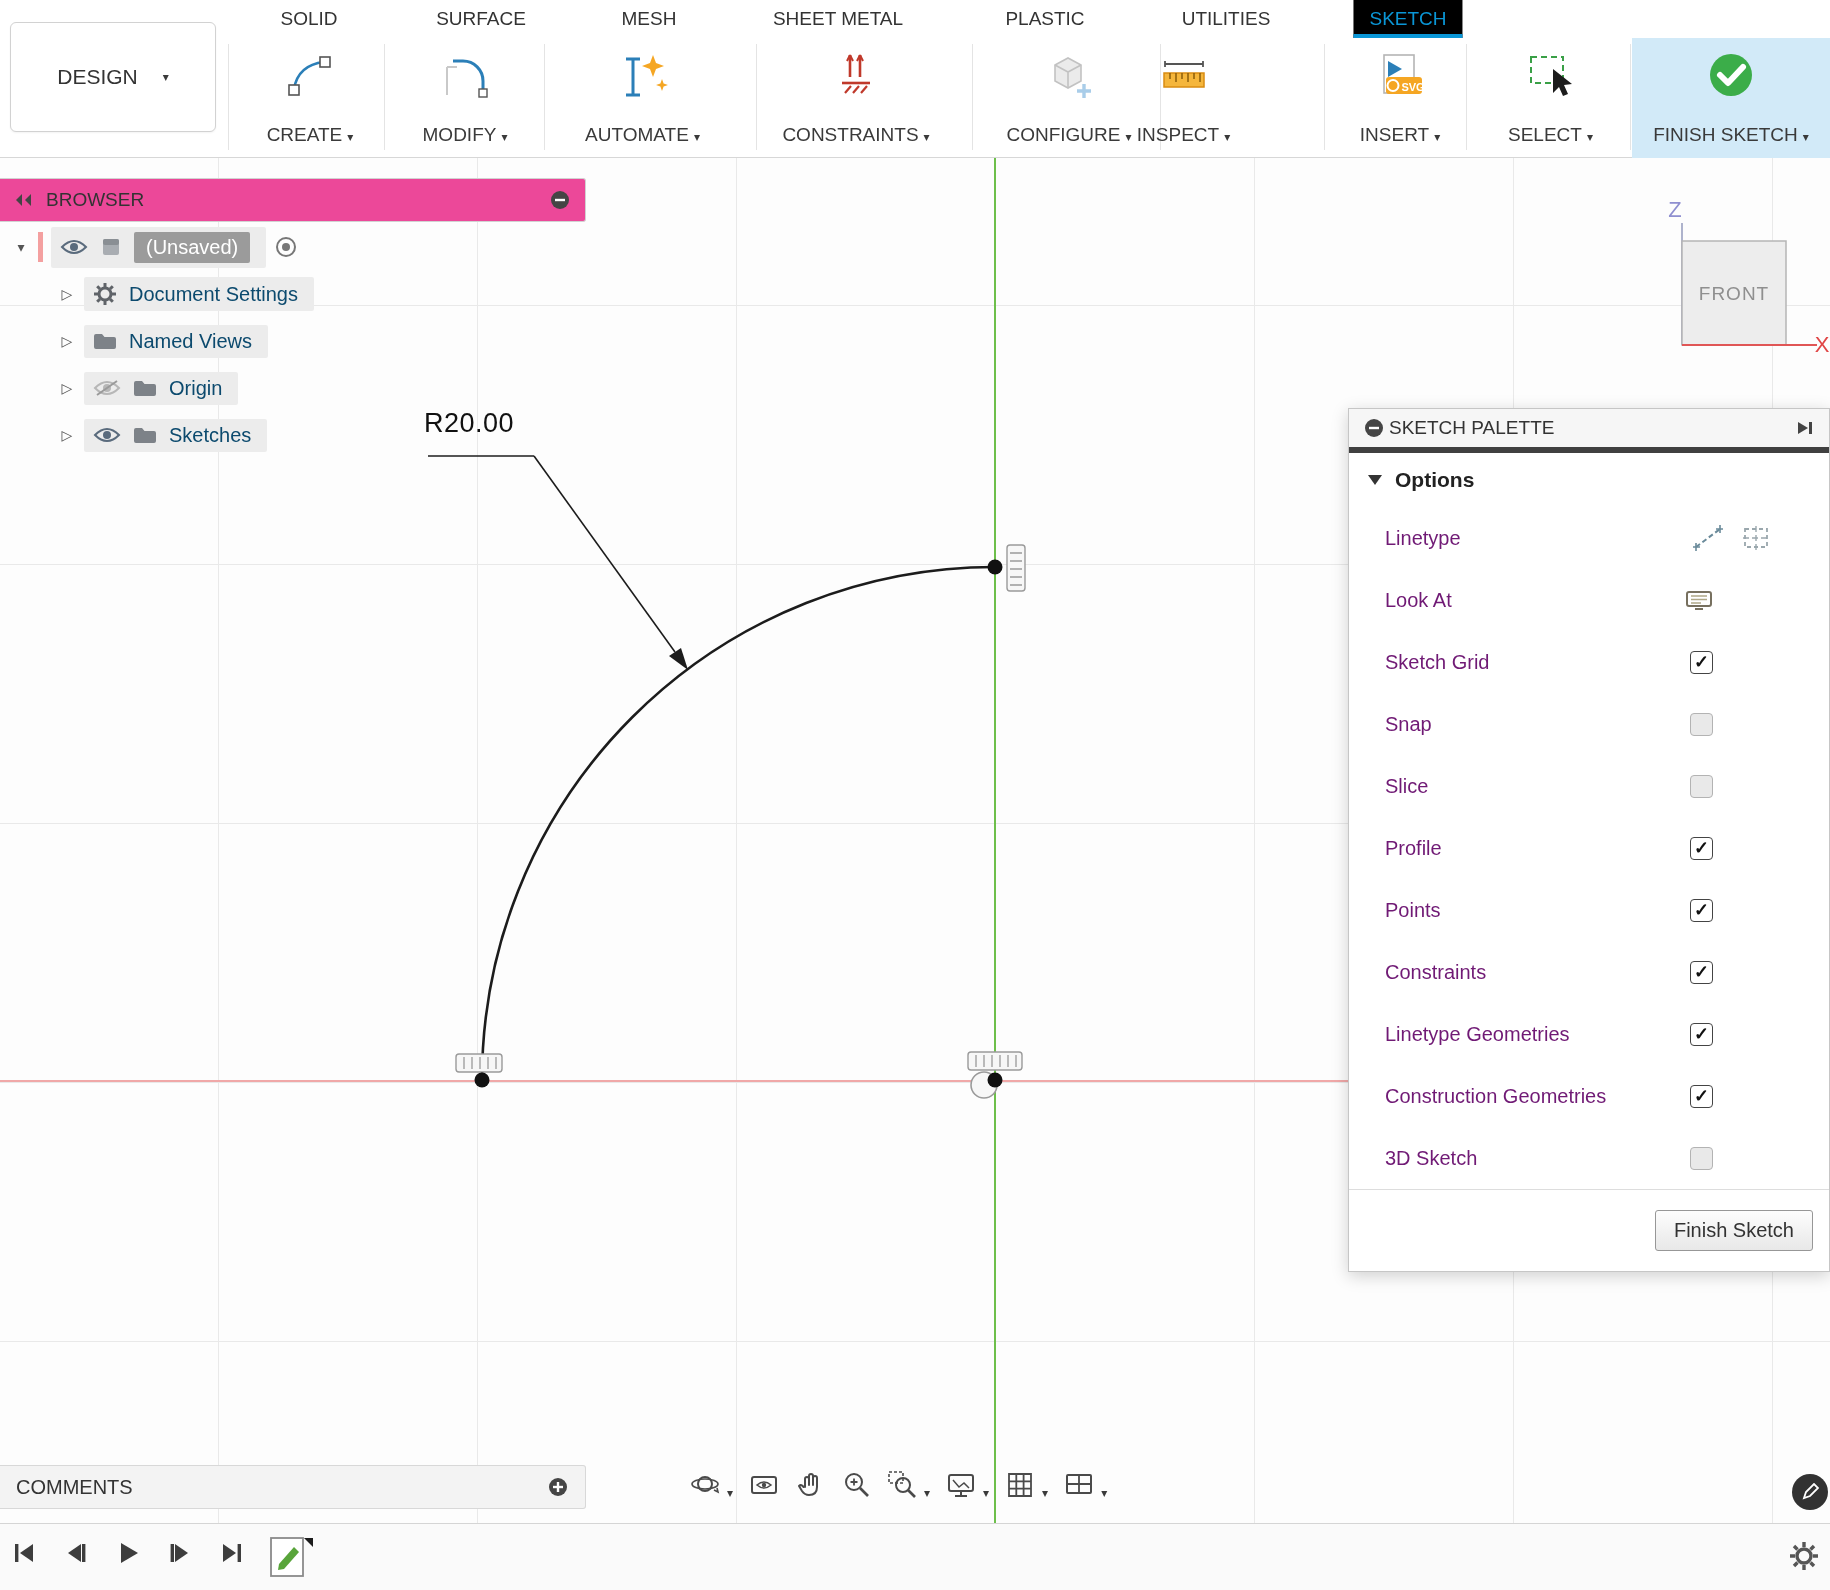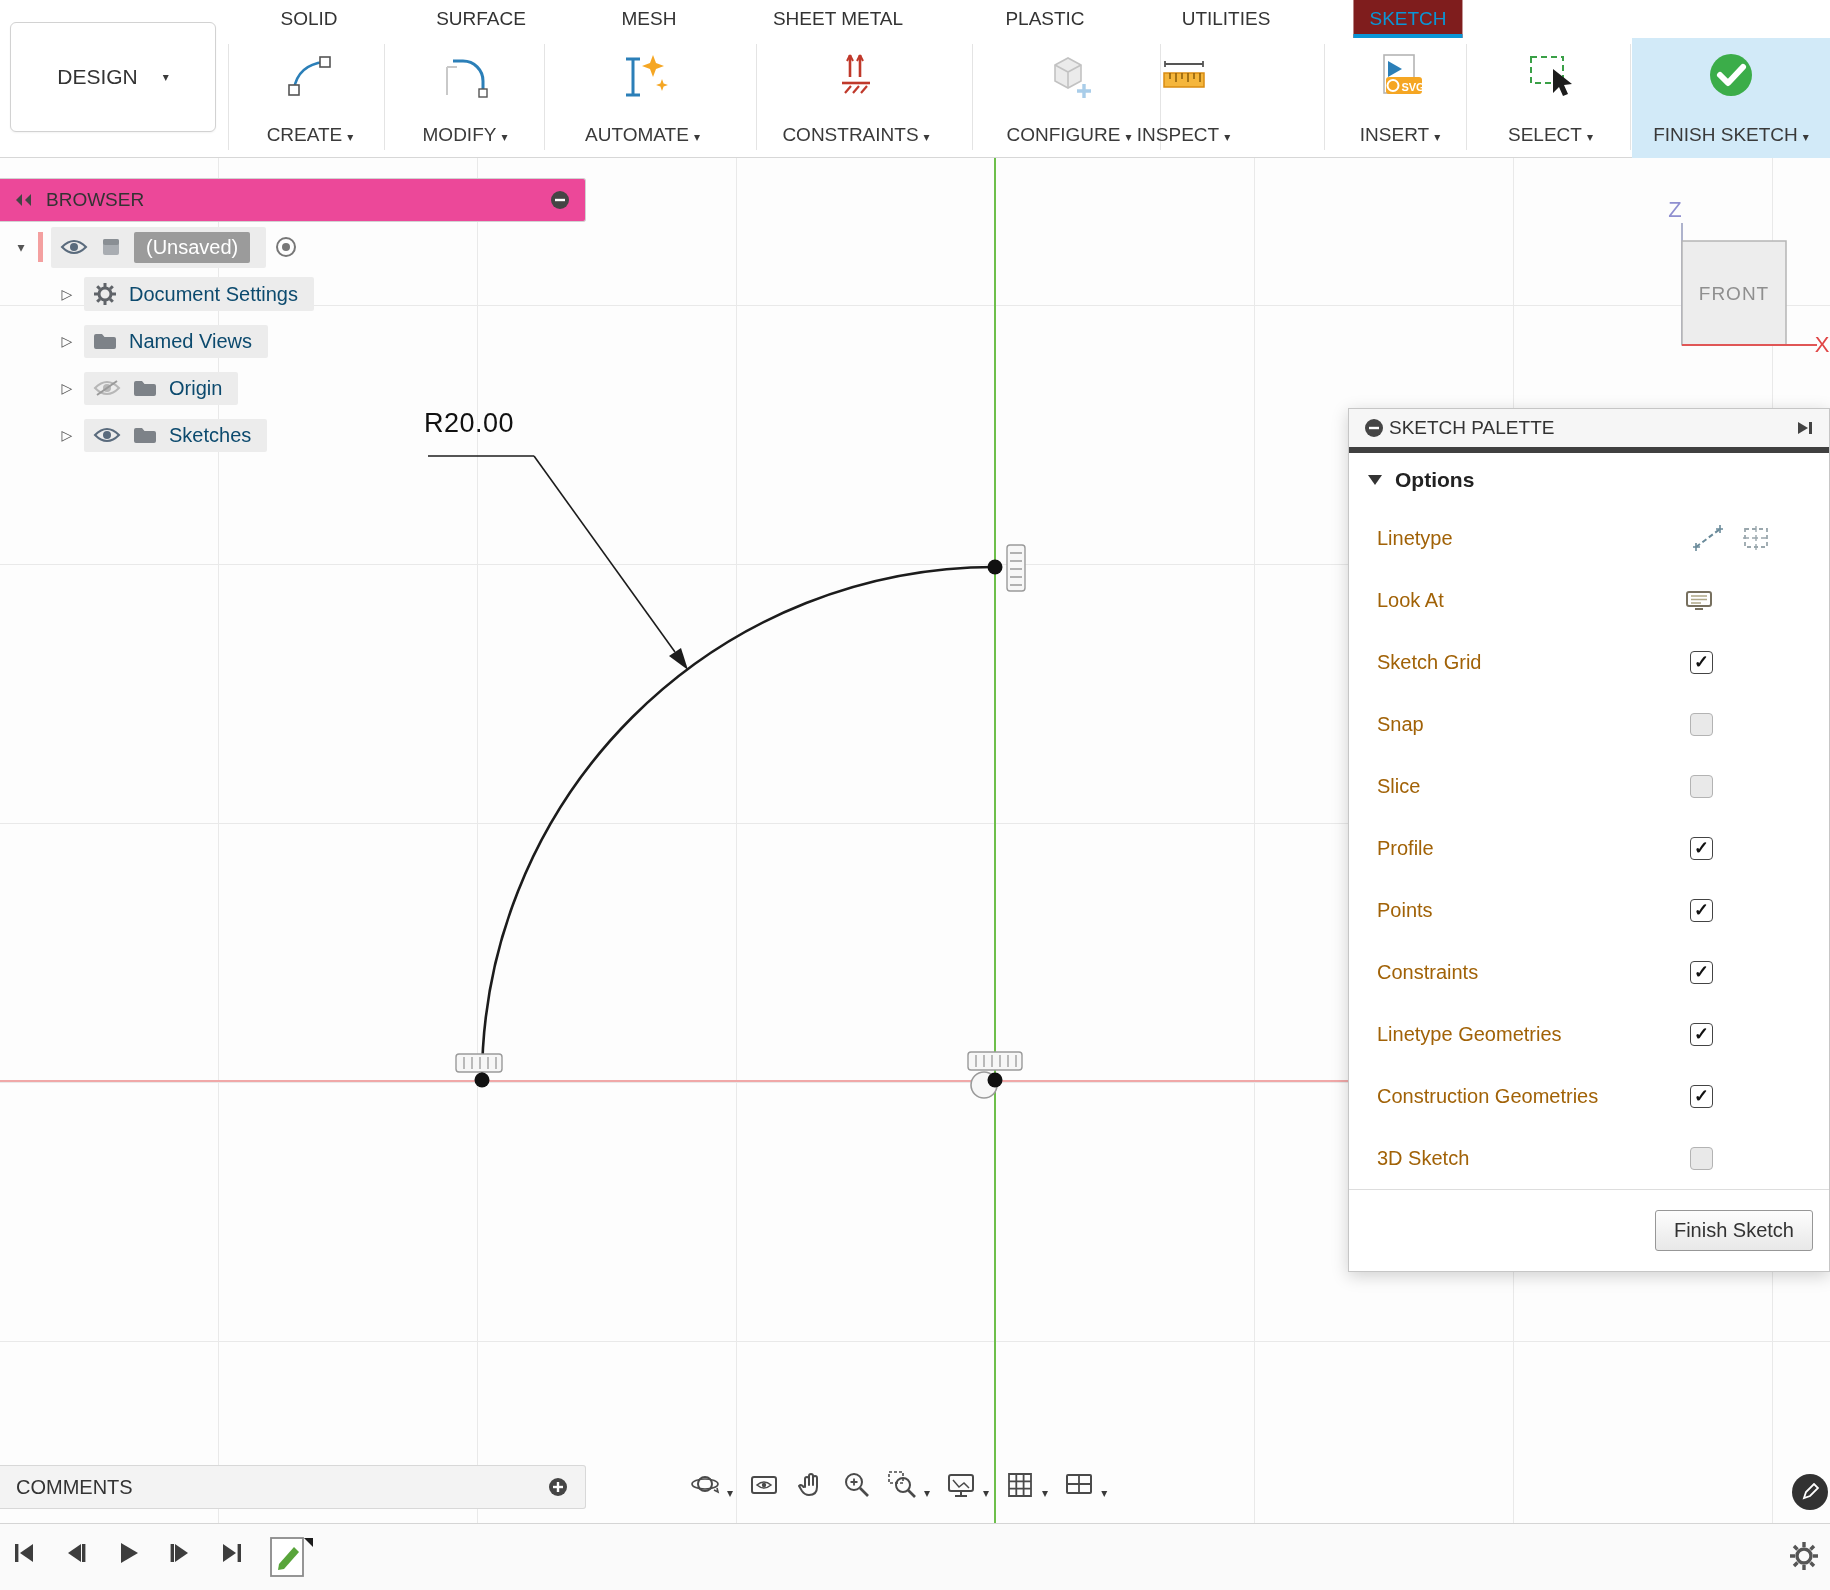--- a/index.html
+++ b/index.html
@@ -6,21 +6,21 @@
   html,body { width:1830px; height:1590px; }
   body {
     position:relative; overflow:hidden; background:#ffffff;
     font-family:"Liberation Sans", sans-serif; color:#333;
   }
   
   #toolbar { position:absolute; left:0; top:0; width:1830px; height:158px;
              background:#ffffff; border-bottom:1px solid #d7d7d7; z-index:10; }
   .tab { position:absolute; top:0; height:38px; line-height:38px; transform:translateX(-50%);
          font-size:19px; color:#333; padding:0 16px; white-space:nowrap; cursor:default; }
-  .tab.active { color:#0a96d6; background:#7f1d1d;text-align:right; }
+  .tab.active { color:#0a96d6; background:#000000;text-align:right; }
   .tab.active::after { content:""; position:absolute; left:0; right:0; bottom:0; height:4px; background:#0a96d6; }
   .design-btn { position:absolute; left:10px; top:22px; width:206px; height:110px;
     background:#fff; border:1px solid #d2d2d2; border-radius:6px; display:flex;
     align-items:center; justify-content:center; gap:20px; font-size:21px; color:#333;
     box-shadow:0 1px 2px rgba(0,0,0,.05); }
   .tool-sep { position:absolute; top:44px; height:106px; width:1px; background:#e4e4e4; }
   .tool-group { position:absolute; top:38px; height:120px; display:flex; flex-direction:column;
     align-items:center; padding-top:6px; }
   .tool-icon { height:66px; display:flex; align-items:center; justify-content:center; }
   .tool-label { font-size:19px; color:#3a3a3a; margin-top:14px; white-space:nowrap; }
@@ -51,22 +51,22 @@
   .unsaved-label { background:#9b9b9b; color:#fff; font-size:20px; padding:4px 12px; border-radius:2px; }
   .b-label { font-size:20px; color:#0c4a6e; }
   
   #palette { position:absolute; left:1348px; top:408px; width:482px; background:#fff;
     border:1px solid #c6c6c6; box-shadow:0 4px 16px rgba(0,0,0,.18); z-index:14; }
   .p-header { height:44px; background:#f6f6f6; border-bottom:6px solid #404040; display:flex;
     align-items:center; gap:4px; padding:0 14px; }
   .p-title { font-size:19px; color:#333; flex:1; }
   .p-options { height:54px; display:flex; align-items:center; gap:12px; padding:0 18px;
     font-size:21px; font-weight:bold; color:#222; }
-  .p-row { height:62px; display:flex; align-items:center; padding-left:28px; font-size:20px;
-    color:#a16207; position:relative; }
+  .p-row { height:62px; display:flex; align-items:center; padding-left:36px; font-size:20px;
+    color:#701a75; position:relative; }
   .p-control { position:absolute; right:116px; display:flex; align-items:center; gap:18px; }
   .p-control.wide { right:58px; }
   .cb { width:23px; height:23px; border-radius:4px; background:#e9e9e9; border:1px solid #b3b3b3;
     display:flex; align-items:center; justify-content:center; font-size:18px; color:transparent; cursor:default; }
   .cb.checked { background:#fff; border:1.6px solid #444; color:#111; }
   .cb.checked::before { content:"\2713"; font-weight:bold; }
   .p-footer { border-top:1px solid #ddd; padding:20px 16px; display:flex; justify-content:flex-end; }
   .finish-btn { font-size:20px; color:#333; background:linear-gradient(#fdfdfd,#e8e8e8);
     border:1px solid #979797; border-radius:3px; padding:8px 18px; }
   

